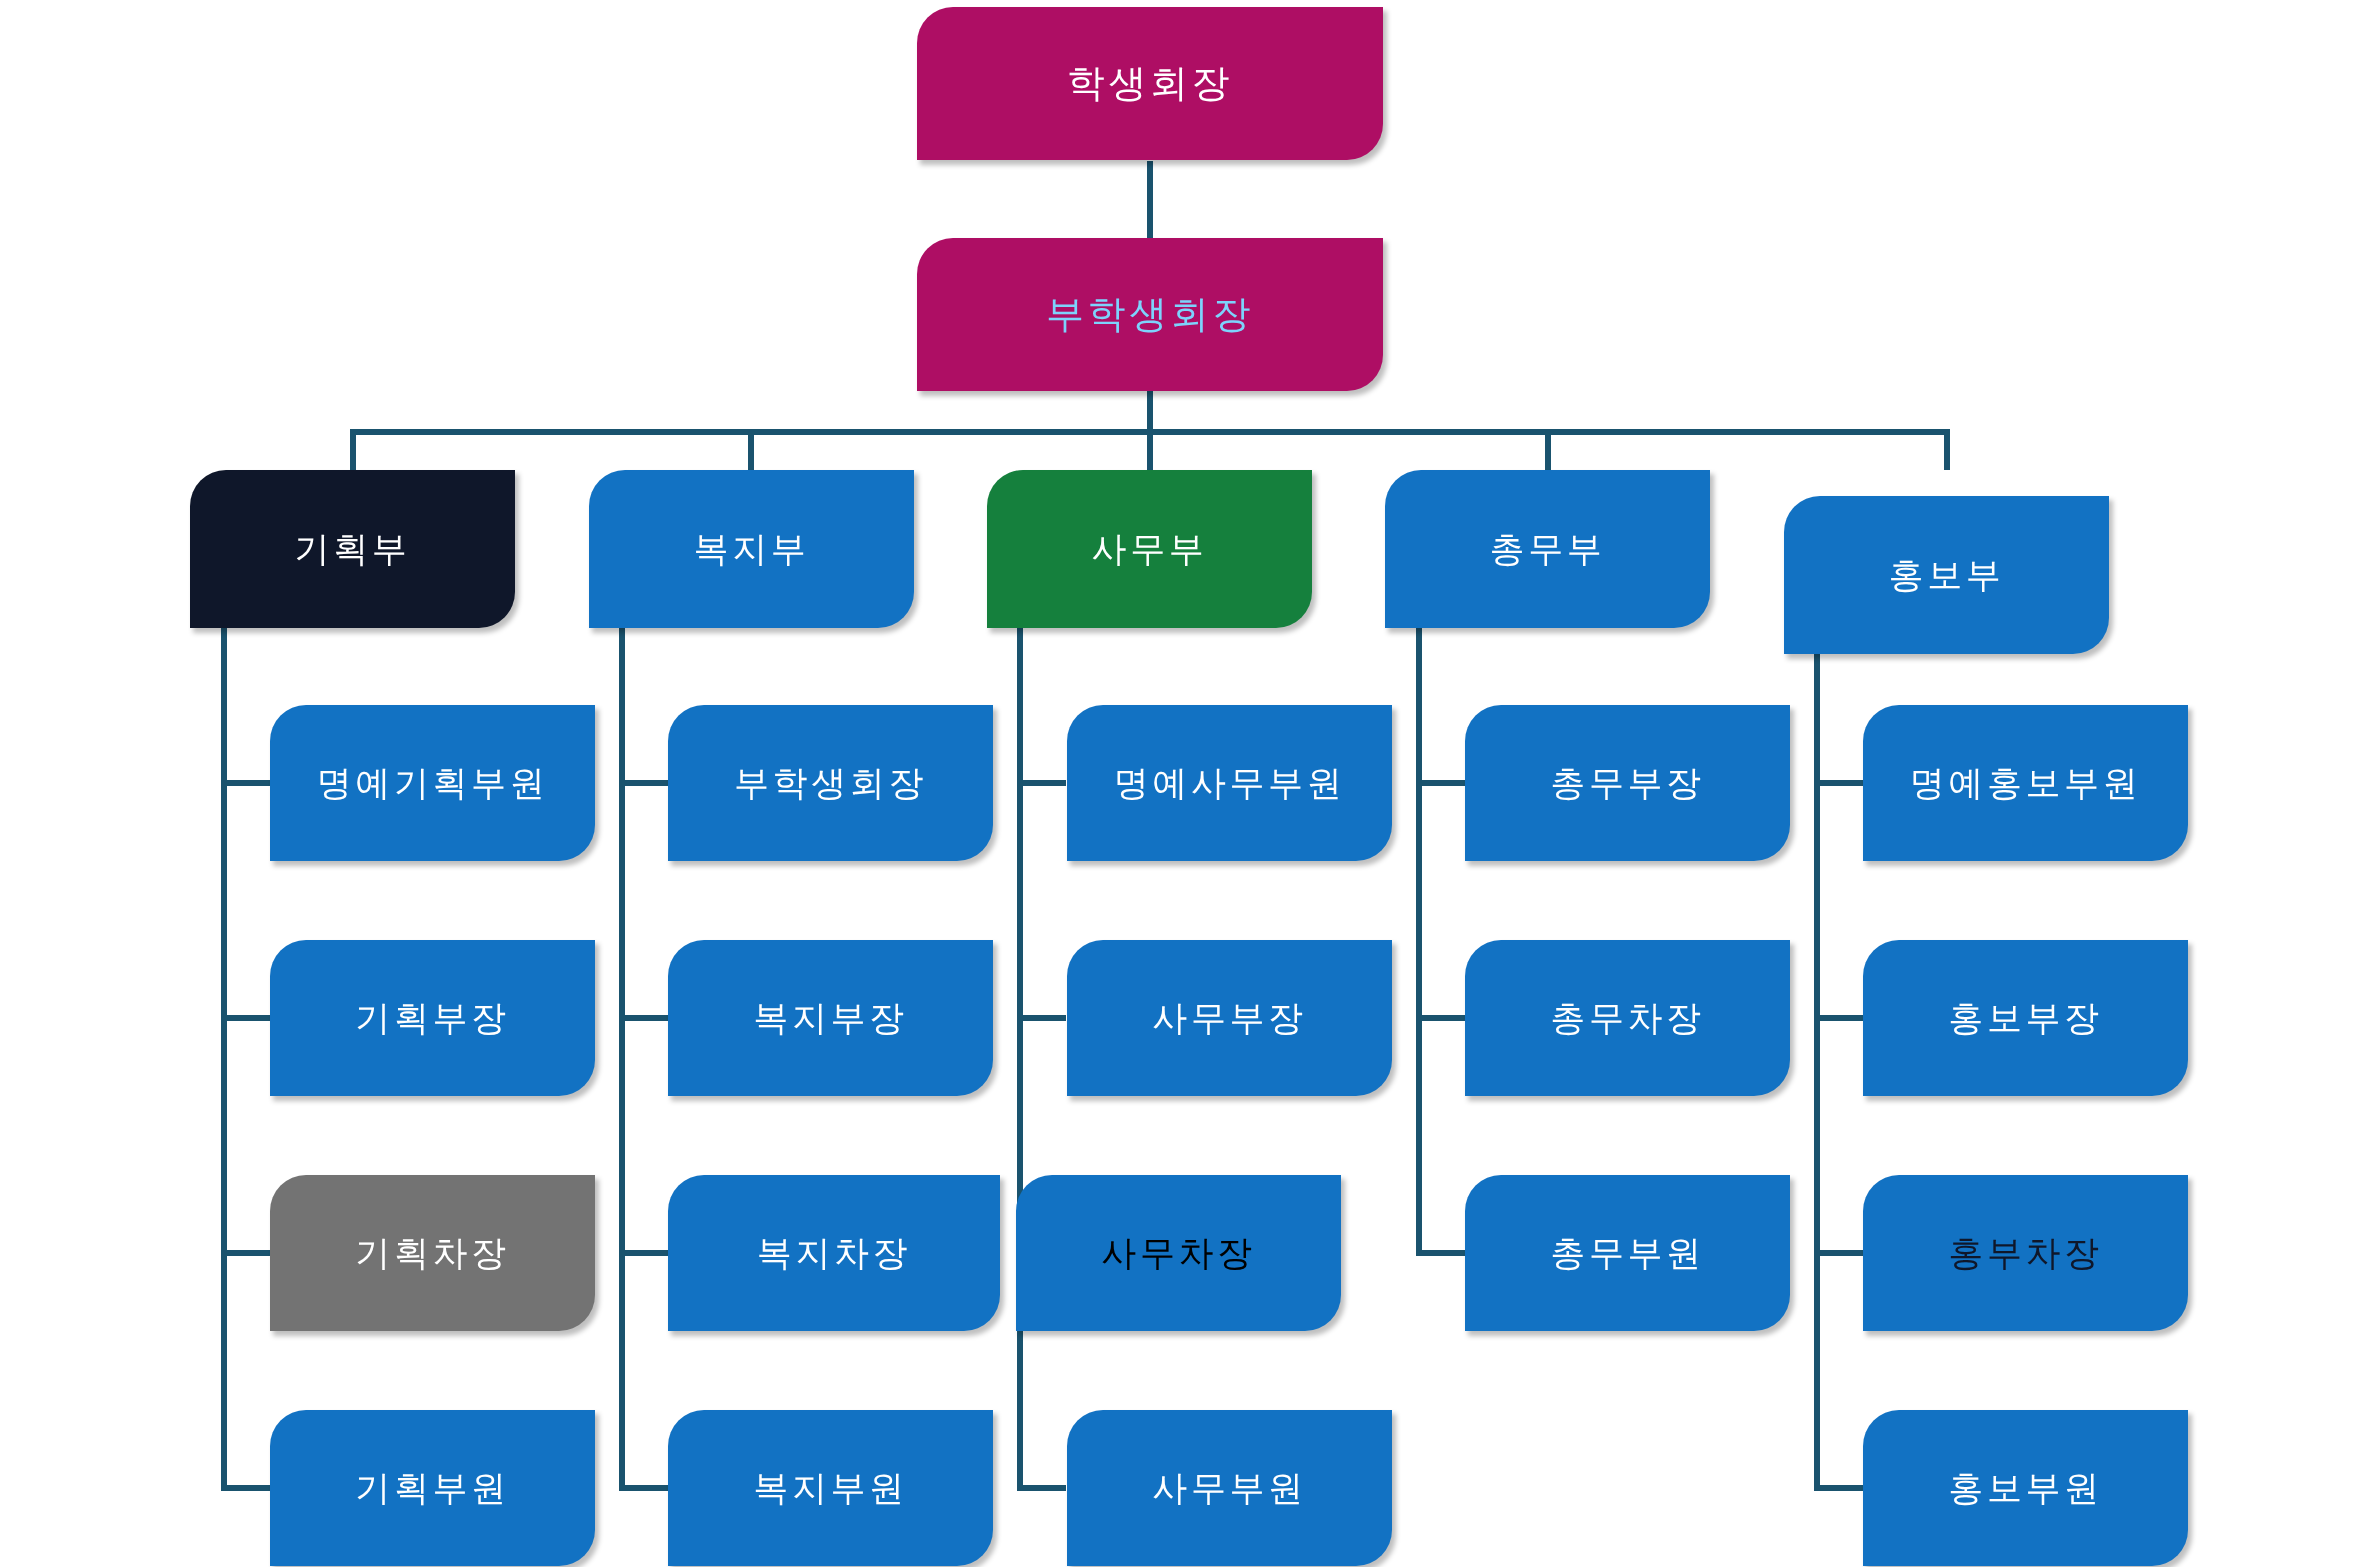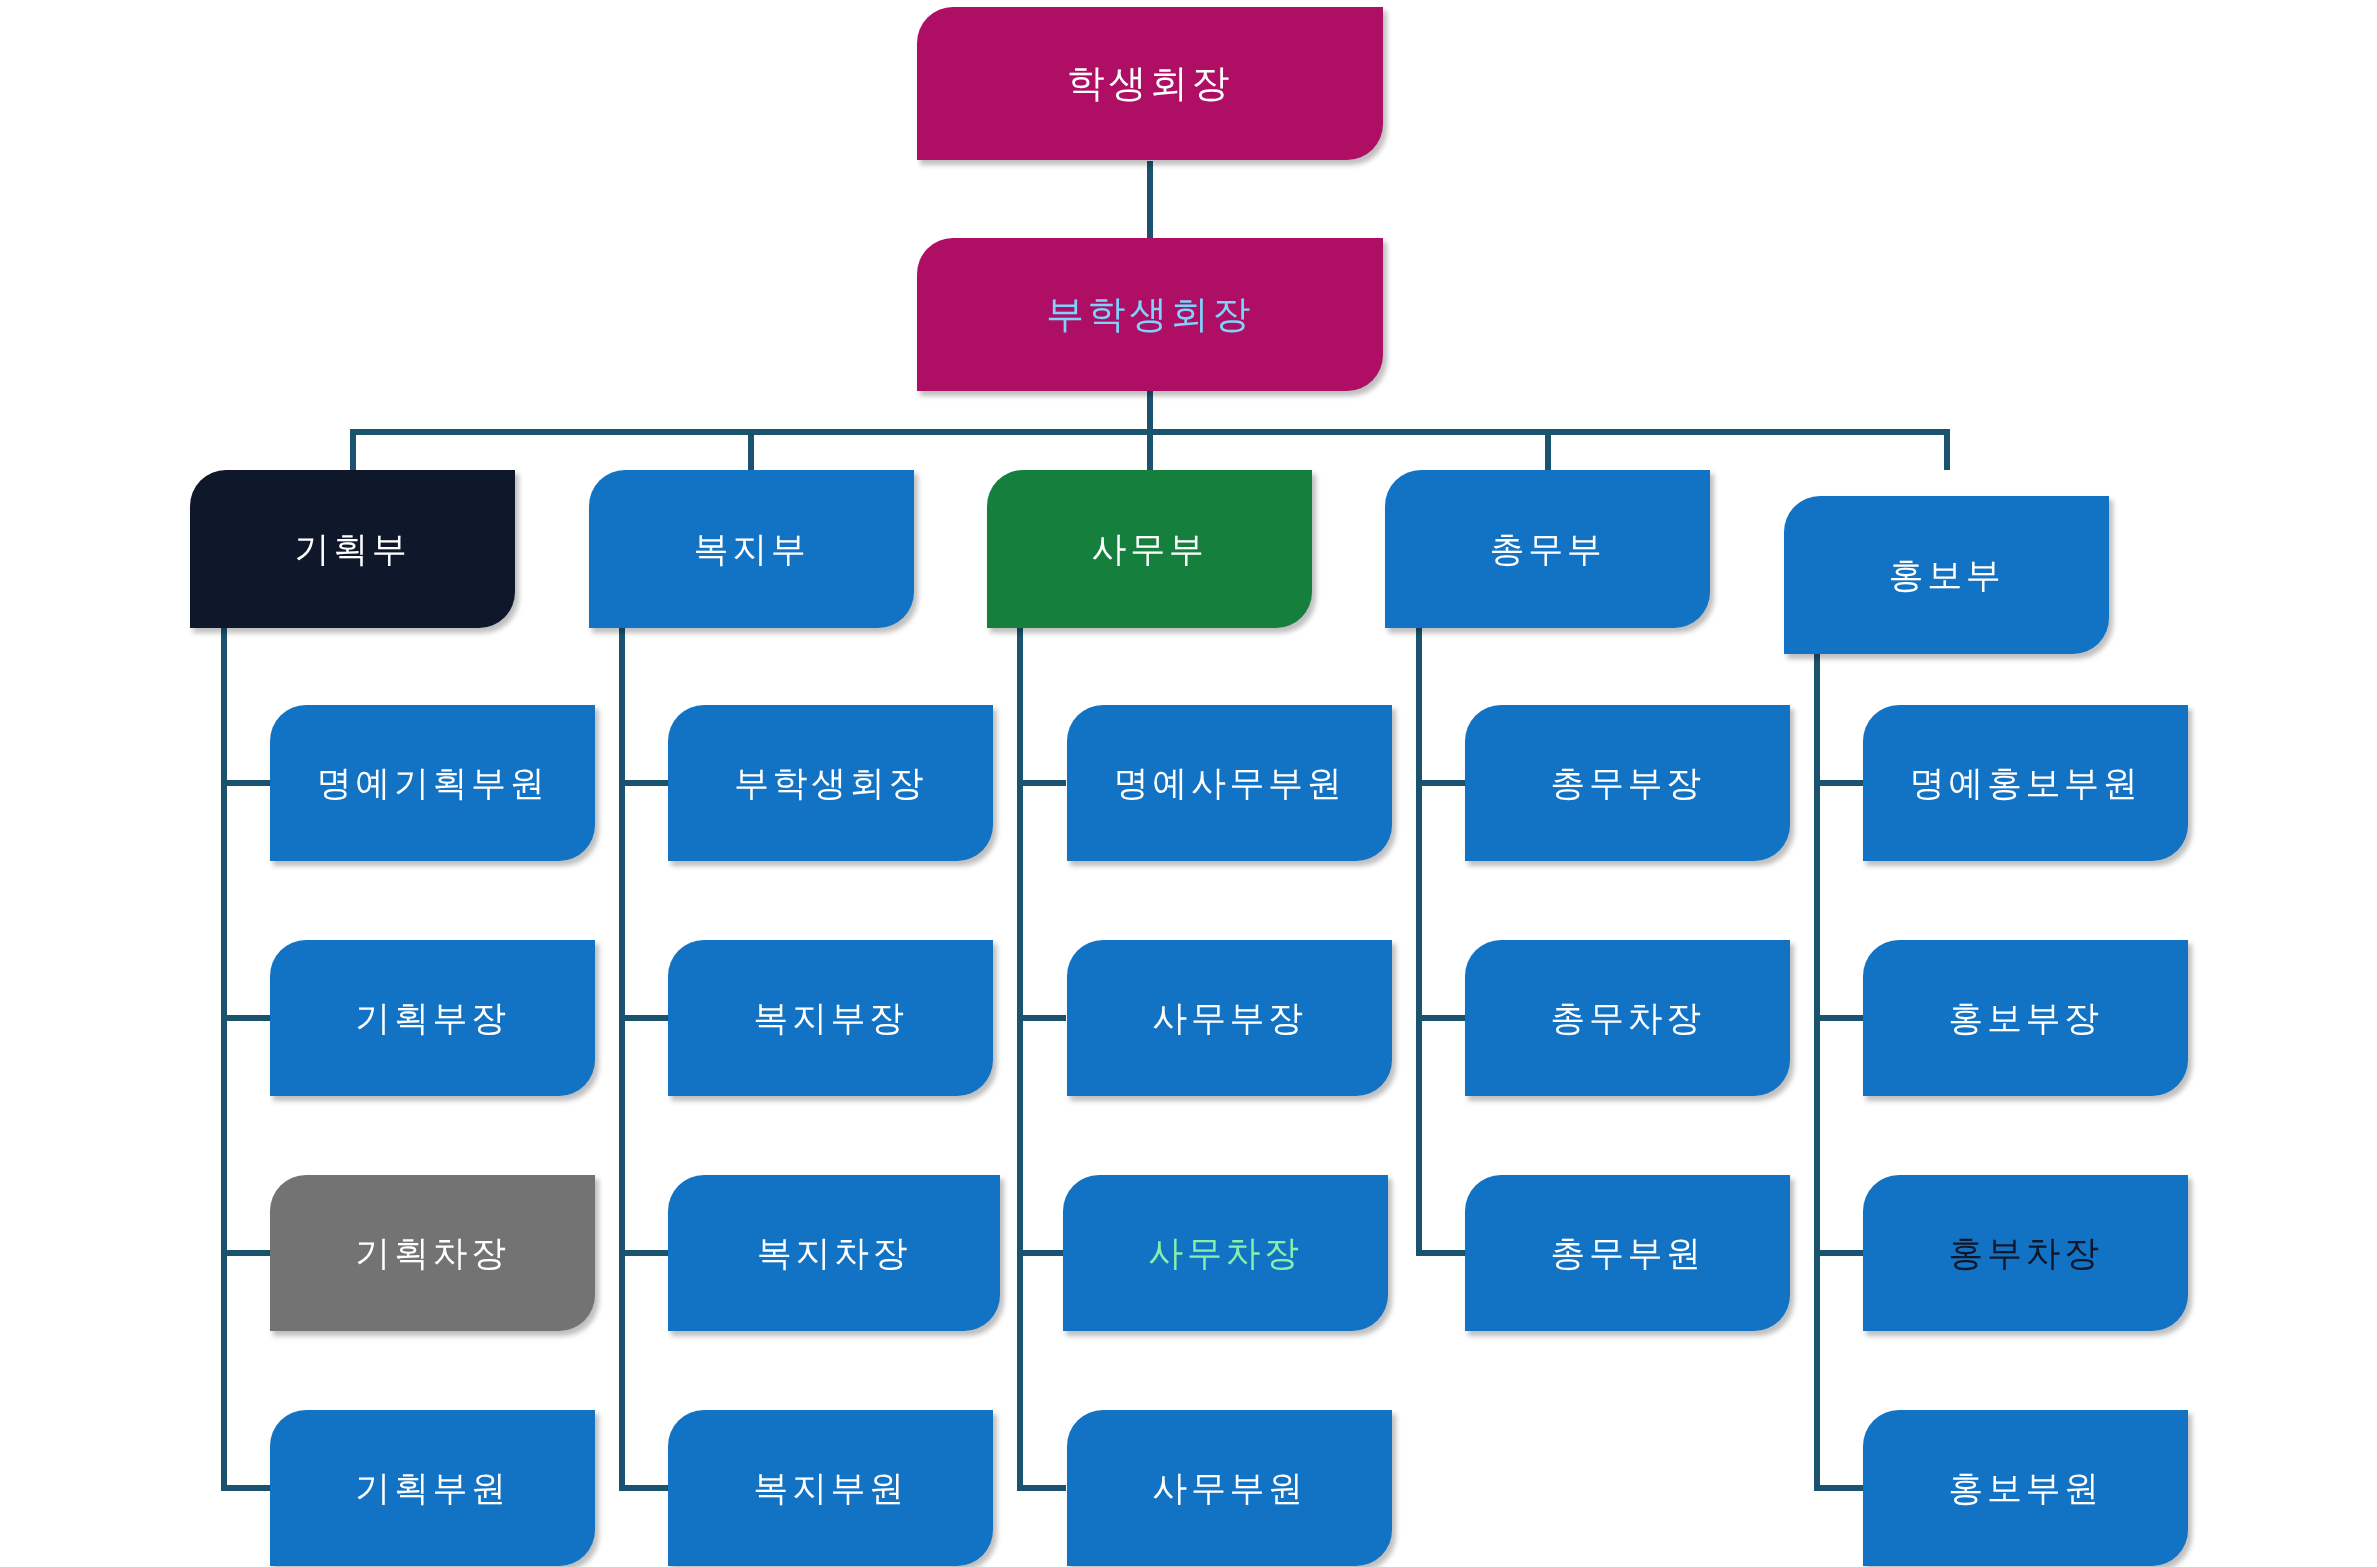--- a/index.html
+++ b/index.html
@@ -60,21 +60,21 @@
     <div class="cline" style="left: 619px; top: 1485px; width: 49px; height: 5.8px; background: rgb(26, 83, 110);"></div>
     <div class="box secondary" style="left: 668px; top: 1410px; width: 325px; height: 156px; background: rgb(18, 114, 195); color: rgb(255, 255, 255);">복지부원</div>
     <div class="cline" style="left: 1147px; top: 429px; width: 5.8px; height: 41px; background: rgb(26, 83, 110);"></div>
     <div class="box secondary" style="left: 987px; top: 470px; width: 325px; height: 158px; background: #15803d; color: rgb(255, 255, 255);">사무부</div>
     <div class="cline" style="left: 1017px; top: 625px; width: 5.8px; height: 866px; background: rgb(26, 83, 110);"></div>
     <div class="cline" style="left: 1017px; top: 780px; width: 49px; height: 5.8px; background: rgb(26, 83, 110);"></div>
     <div class="box secondary" style="left: 1067px; top: 705px; width: 325px; height: 156px; background: rgb(18, 114, 195); color: rgb(255, 255, 255);">명예사무부원</div>
     <div class="cline" style="left: 1017px; top: 1015px; width: 49px; height: 5.8px; background: rgb(26, 83, 110);"></div>
     <div class="box secondary" style="left: 1067px; top: 940px; width: 325px; height: 156px; background: rgb(18, 114, 195); color: rgb(255, 255, 255);">사무부장</div>
     <div class="cline" style="left: 1017px; top: 1250px; width: 49px; height: 5.8px; background: rgb(26, 83, 110);"></div>
-    <div class="box secondary" style="left: 1063px; top: 1175px; width: 325px; height: 156px; background: rgb(18, 114, 195); color: #86efac;">사무차장</div>
+    <div class="box secondary" style="left: 1016px; top: 1175px; width: 325px; height: 156px; background: rgb(18, 114, 195); color: #000000;">사무차장</div>
     <div class="cline" style="left: 1017px; top: 1485px; width: 49px; height: 5.8px; background: rgb(26, 83, 110);"></div>
     <div class="box secondary" style="left: 1067px; top: 1410px; width: 325px; height: 156px; background: rgb(18, 114, 195); color: rgb(255, 255, 255);">사무부원</div>
     <div class="cline" style="left: 1545px; top: 429px; width: 5.8px; height: 41px; background: rgb(26, 83, 110);"></div>
     <div class="box secondary" style="left: 1385px; top: 470px; width: 325px; height: 158px; background: rgb(18, 114, 195); color: rgb(255, 255, 255);">총무부</div>
     <div class="cline" style="left: 1416px; top: 625px; width: 5.8px; height: 631px; background: rgb(26, 83, 110);"></div>
     <div class="cline" style="left: 1416px; top: 780px; width: 49px; height: 5.8px; background: rgb(26, 83, 110);"></div>
     <div class="box secondary" style="left: 1465px; top: 705px; width: 325px; height: 156px; background: rgb(18, 114, 195); color: rgb(255, 255, 255); text-align: center;">총무부장</div>
     <div class="cline" style="left: 1416px; top: 1015px; width: 49px; height: 5.8px; background: rgb(26, 83, 110);"></div>
     <div class="box secondary" style="left: 1465px; top: 940px; width: 325px; height: 156px; background: rgb(18, 114, 195); color: rgb(255, 255, 255);">총무차장</div>
     <div class="cline" style="left: 1416px; top: 1250px; width: 49px; height: 5.8px; background: rgb(26, 83, 110);"></div>

